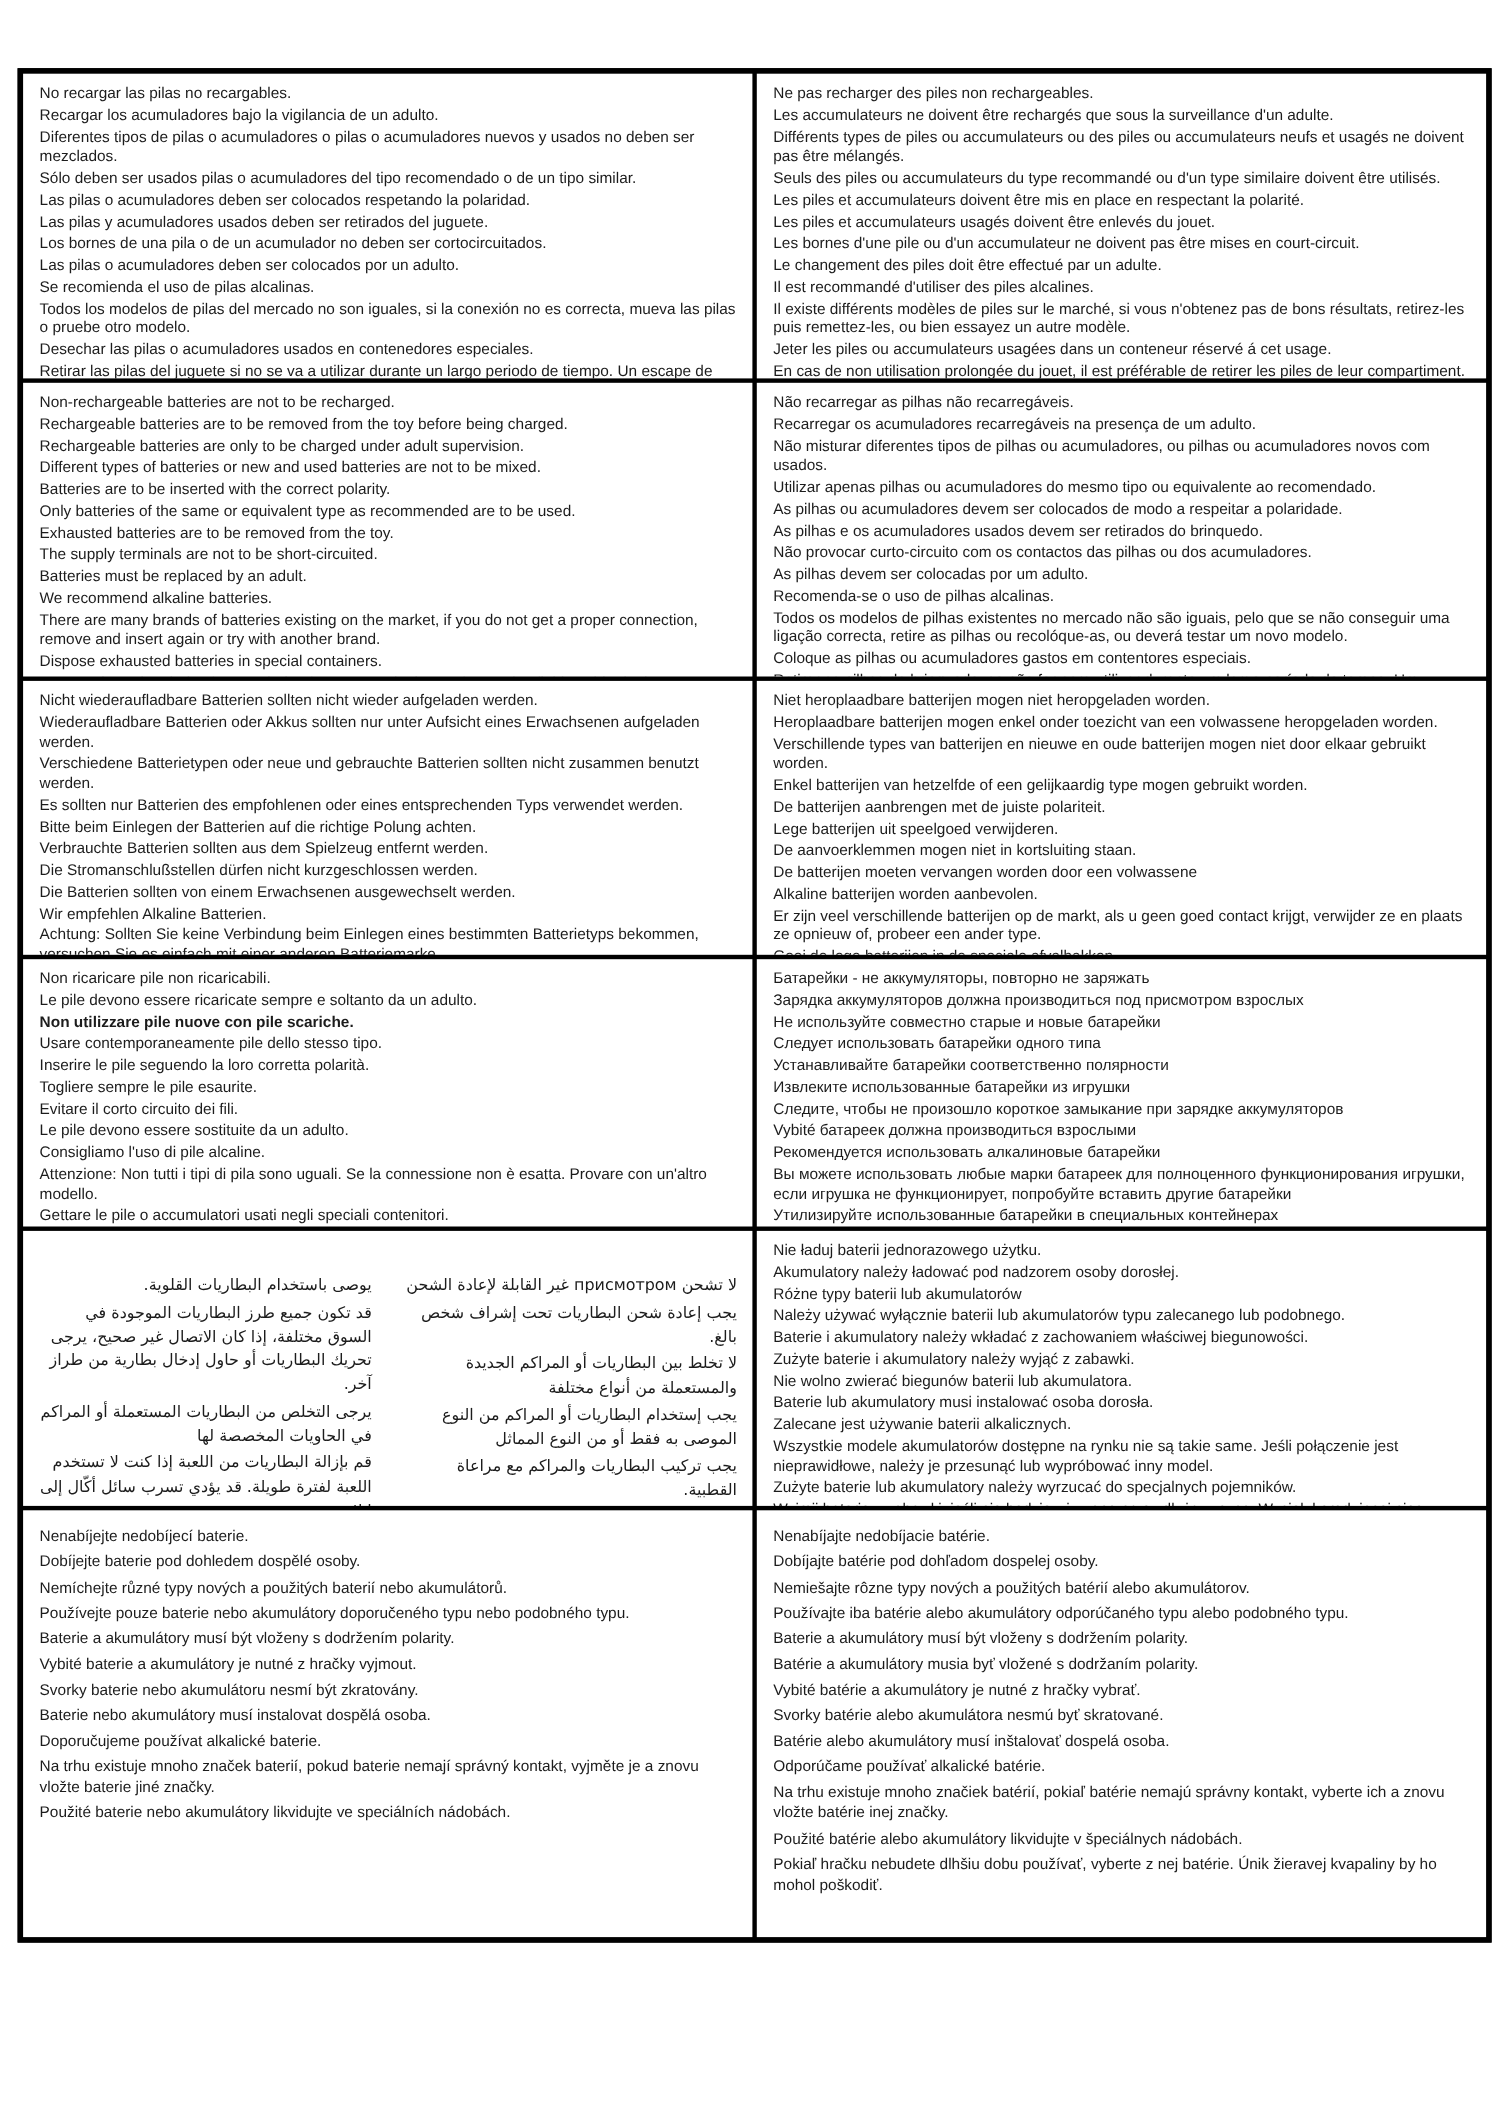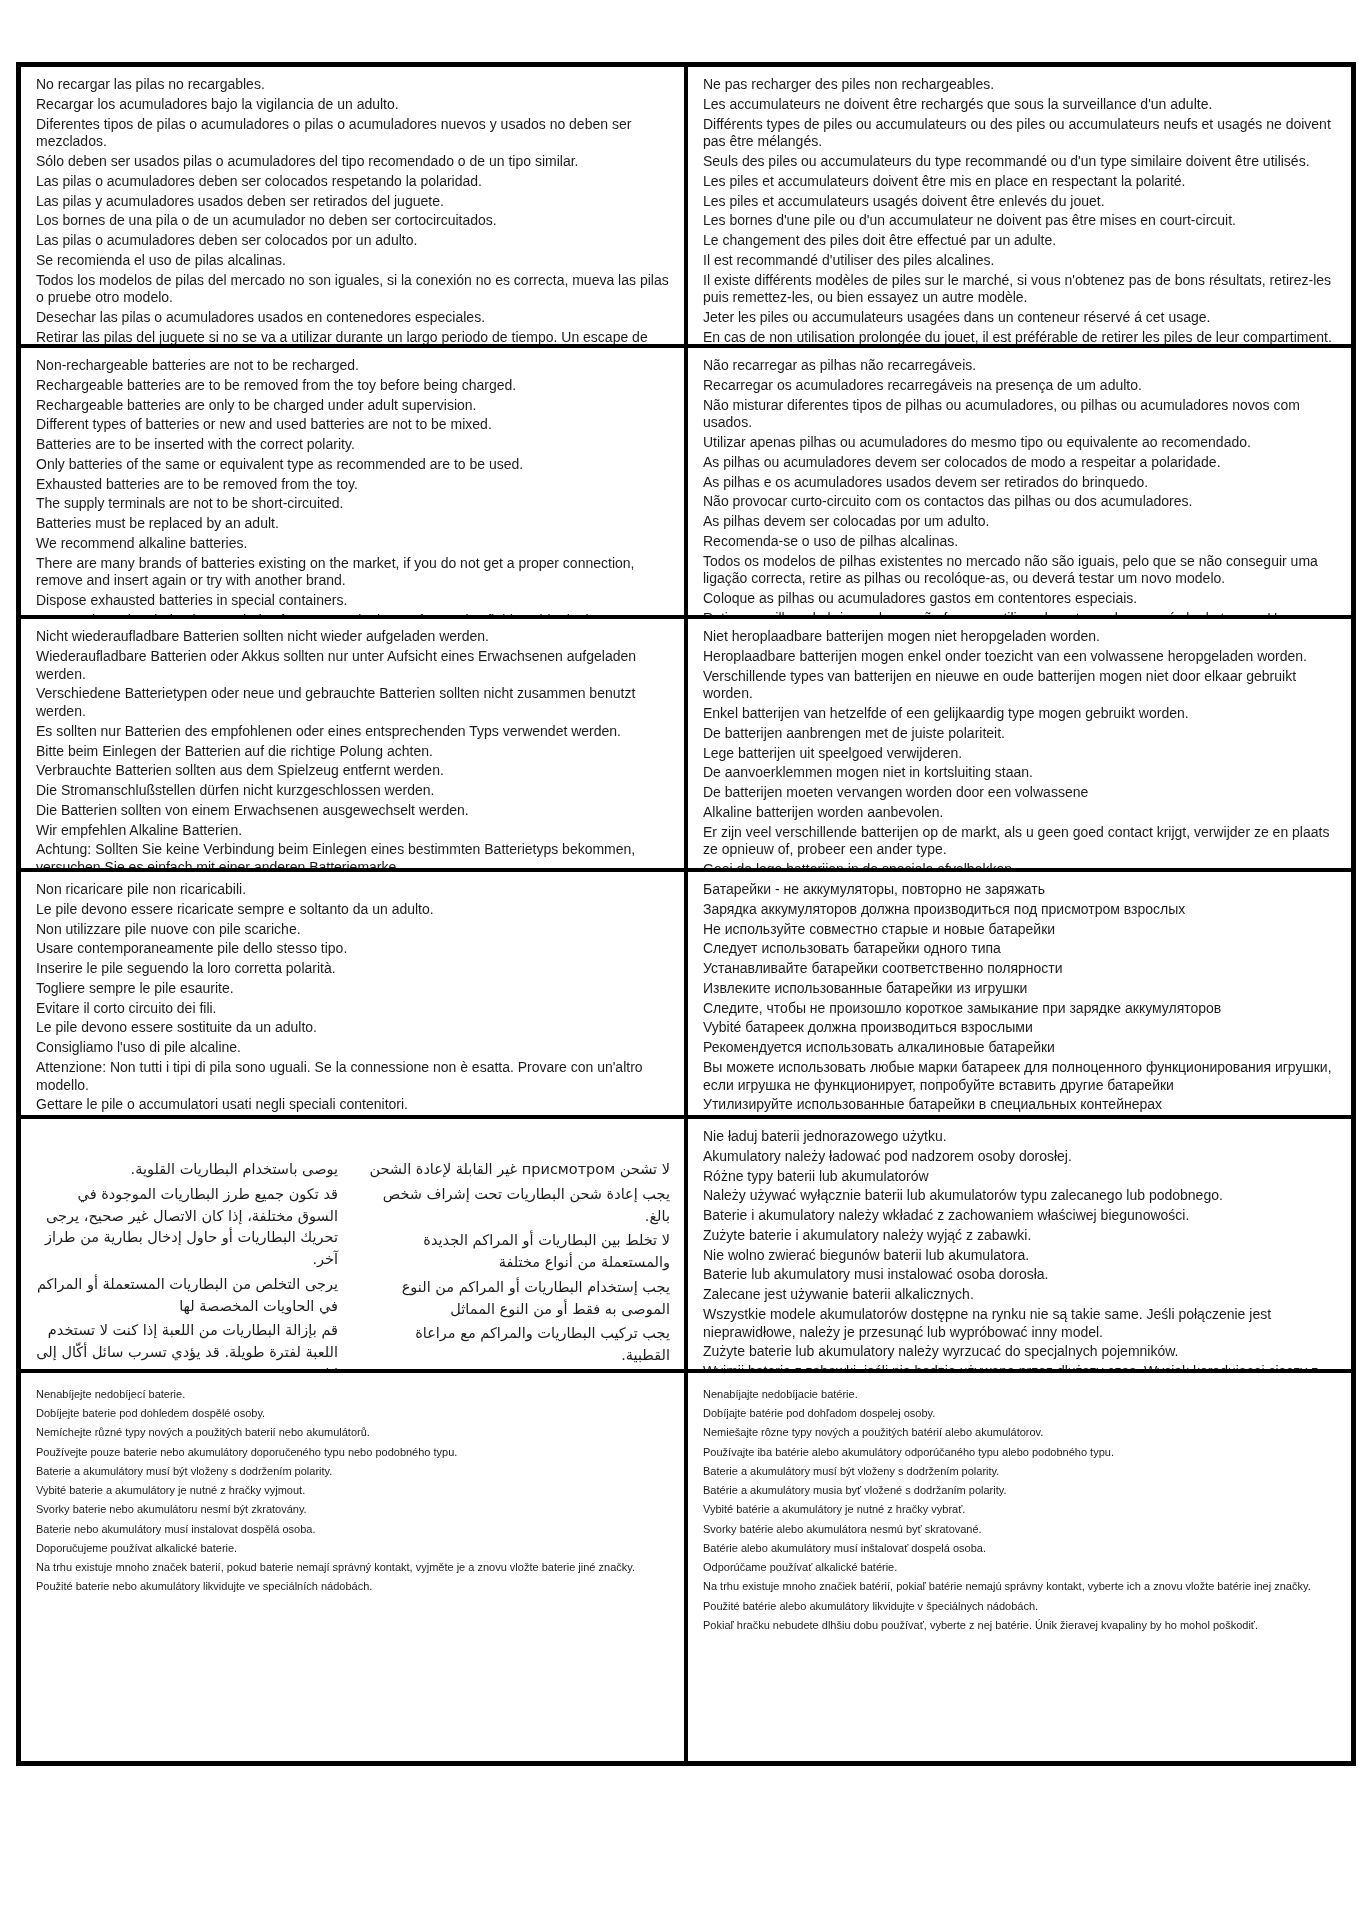--- a/index.html
+++ b/index.html
@@ -21,22 +21,22 @@
   }
   .cell {
     background: #fff;
     padding: 9px 14px 4px 15px;
     overflow: hidden;
     font-size: 14px;
     line-height: 1.27;
     text-align: left;
   }
   .cell .line { margin-bottom: 2px; }
-  .cell .line.bold { font-weight: normal; }
-  .row6 { font-size: 11px; line-height: 1.34; padding-top: 14px; }
+  .cell .line.bold { font-weight: bold; }
+  .row6 { font-size: 14px; line-height: 1.34; padding-top: 14px; }
   .row6 .line { margin-bottom: 4.5px; }
   .arabic {
     direction: rtl;
     display: flex;
     gap: 30px;
     font-family: "DejaVu Sans", sans-serif;
     font-size: 14.5px;
     line-height: 1.5;
     padding-top: 12px;
     text-align: right;

